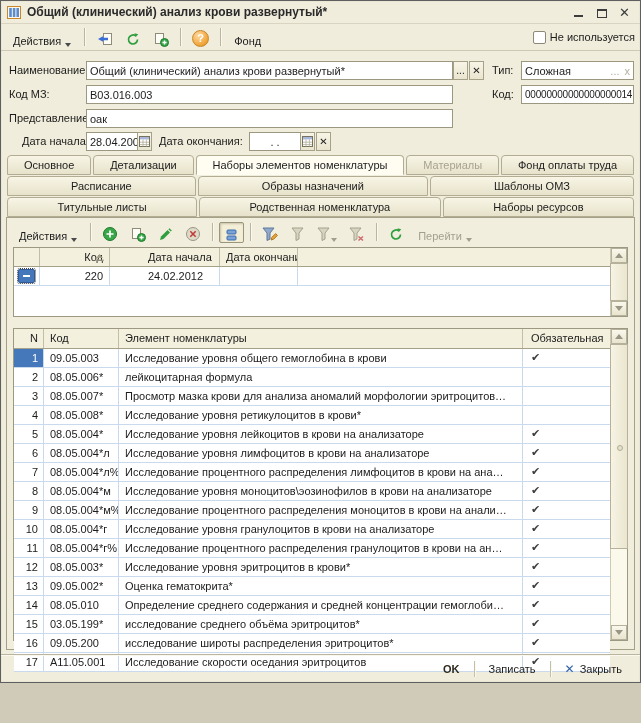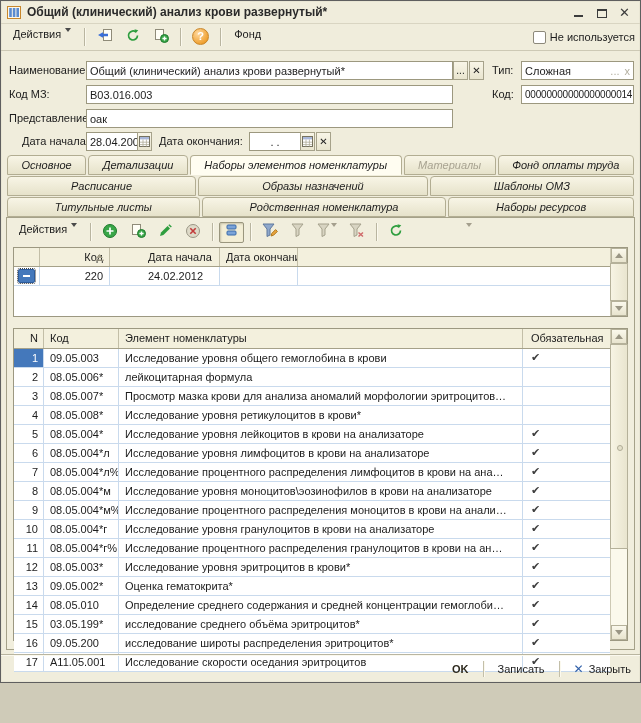--- a/index.html
+++ b/index.html
@@ -23,21 +23,21 @@
   .winbtn{ width:17px; height:16px; display:flex; align-items:flex-end; justify-content:center;
     color:#3c3c3c; cursor:default;}
   .winbtn .bar{ width:9px; height:2px; background:#3c3c3c; margin-bottom:3px;}
   .winbtn .box{ width:10px; height:9px; border:1px solid #3c3c3c; border-top:2px solid #3c3c3c; margin-bottom:2px;}
   .winbtn.close{ align-items:center; font-weight:bold; font-size:13px;}
 
   
   .toolbar{ display:flex; align-items:center; padding:0 5px; gap:2px;}
   .toolbar.main{ height:27px; border-bottom:1px solid #cdc9b5;}
   .tsep{ width:1px; height:18px; background:#b9b5a0; box-shadow:1px 0 0 #fbf9ee; margin:0 4px;}
-  .tbtn{ height:21px; min-width:22px; display:flex; align-items:flex-start; justify-content:center;
+  .tbtn{ height:21px; min-width:22px; display:flex; align-items:flex-end; justify-content:center;
     padding:0 4px; border:1px solid transparent; border-radius:2px;}
   .tbtn.text{ padding:0 6px; gap:4px;}
   .tbtn.pressed{ background:#f3eed6; border:1px solid #9a967e;
     box-shadow: inset 1px 1px 2px rgba(120,115,90,.35);}
   .caret{ width:0; height:0; border-left:3.5px solid transparent; border-right:3.5px solid transparent;
     border-top:4px solid #4a4a4a; display:inline-block;}
   .caret.dim{ border-top-color:#a49f8d;}
   .dim-label{ color:#a49f8d;margin-top:39px;}
   .help-badge{ width:17px; height:17px; border-radius:50%;
     background:radial-gradient(circle at 35% 30%, #ffd9a0, #f0a335 70%, #d98a1d);
@@ -55,21 +55,21 @@
     padding:2px 3px; white-space:nowrap; overflow:hidden; display:flex; align-items:center;}
   .sq-btn{ position:absolute; top:0; height:19px; width:15px;
     background:linear-gradient(#f8f5e7,#e9e5cf); border:1px solid #a6a28a;
     display:flex; align-items:center; justify-content:center; font-size:10px;}
   .sq-btn.bold-x{ font-weight:bold; font-size:10px; color:#222;}
   .inner-dim{ color:#b3afa0; margin-left:auto; display:flex; gap:5px; padding-left:4px;}
   .code-val{ font-size:10px; letter-spacing:-0.2px;}
 
   
   .tabs{ padding:2px 6px 0 6px; height:64px;}
-  .tabrow{ display:flex; height:20px; margin-bottom:1px; gap:2px;font-style:italic;}
+  .tabrow{ display:flex; height:20px; margin-bottom:1px; gap:2px;}
   .tab{ flex:1 1 auto; text-align:center; line-height:18px; white-space:nowrap; padding:0 9px;
     background:linear-gradient(#f8f5e6,#e6e2ca); border:1px solid #b2ad92;
     border-radius:4px 4px 0 0;}
   .tab.active{ background:#fffdf1; border-bottom-color:#fffdf1;}
   .tab.disabled{ color:#a8a391;}
 
   
   .panel{ flex:1; margin:0 5px 4px 5px; border:1px solid #a5a189; background:#f1eedd;
     display:flex; flex-direction:column; min-height:0;}
   .panel .toolbar{ height:28px;}
@@ -122,21 +122,21 @@
   .sb-track{ flex:1; position:relative; background:#fbf9ec;}
   .sb-thumb{ position:absolute; left:-1px; right:-1px;
     background:linear-gradient(90deg,#f7f4e4,#e9e5cf); border:1px solid #b5b19a;}
   .sb-thumb.full{ top:0; bottom:0;}
   .sb-thumb.part{ top:0; height:73%;}
   .sb-thumb.part::after{ content:""; position:absolute; left:50%; top:50%; width:4px; height:4px;
     margin:-2px 0 0 -2px; border-radius:50%; border:1px solid #b0ac96; background:#e4e0ca;}
 
   
   .bottombar{ height:28px; flex:none; border-top:1px solid #b9b5a0; box-shadow:0 1px 0 #fbf9ee inset;
-    display:flex; align-items:center; justify-content:flex-end; padding:0 3px; gap:8px;}
+    display:flex; align-items:center; justify-content:flex-end; padding:0 12px; gap:8px;}
   .bbtn{ display:flex; align-items:center; gap:5px; padding:2px 6px;}
   .bbtn .x-ic{ color:#2f5fa8; font-weight:bold; font-size:12px;}
   .ok{ font-weight:bold; color:#2e2a1e;}
   .bsep{ width:1px; height:16px; background:#c3bfa9; box-shadow:1px 0 0 #fbf9ee;}
 
   svg{ display:block; }
 </style>
 </head>
 <body>
 

